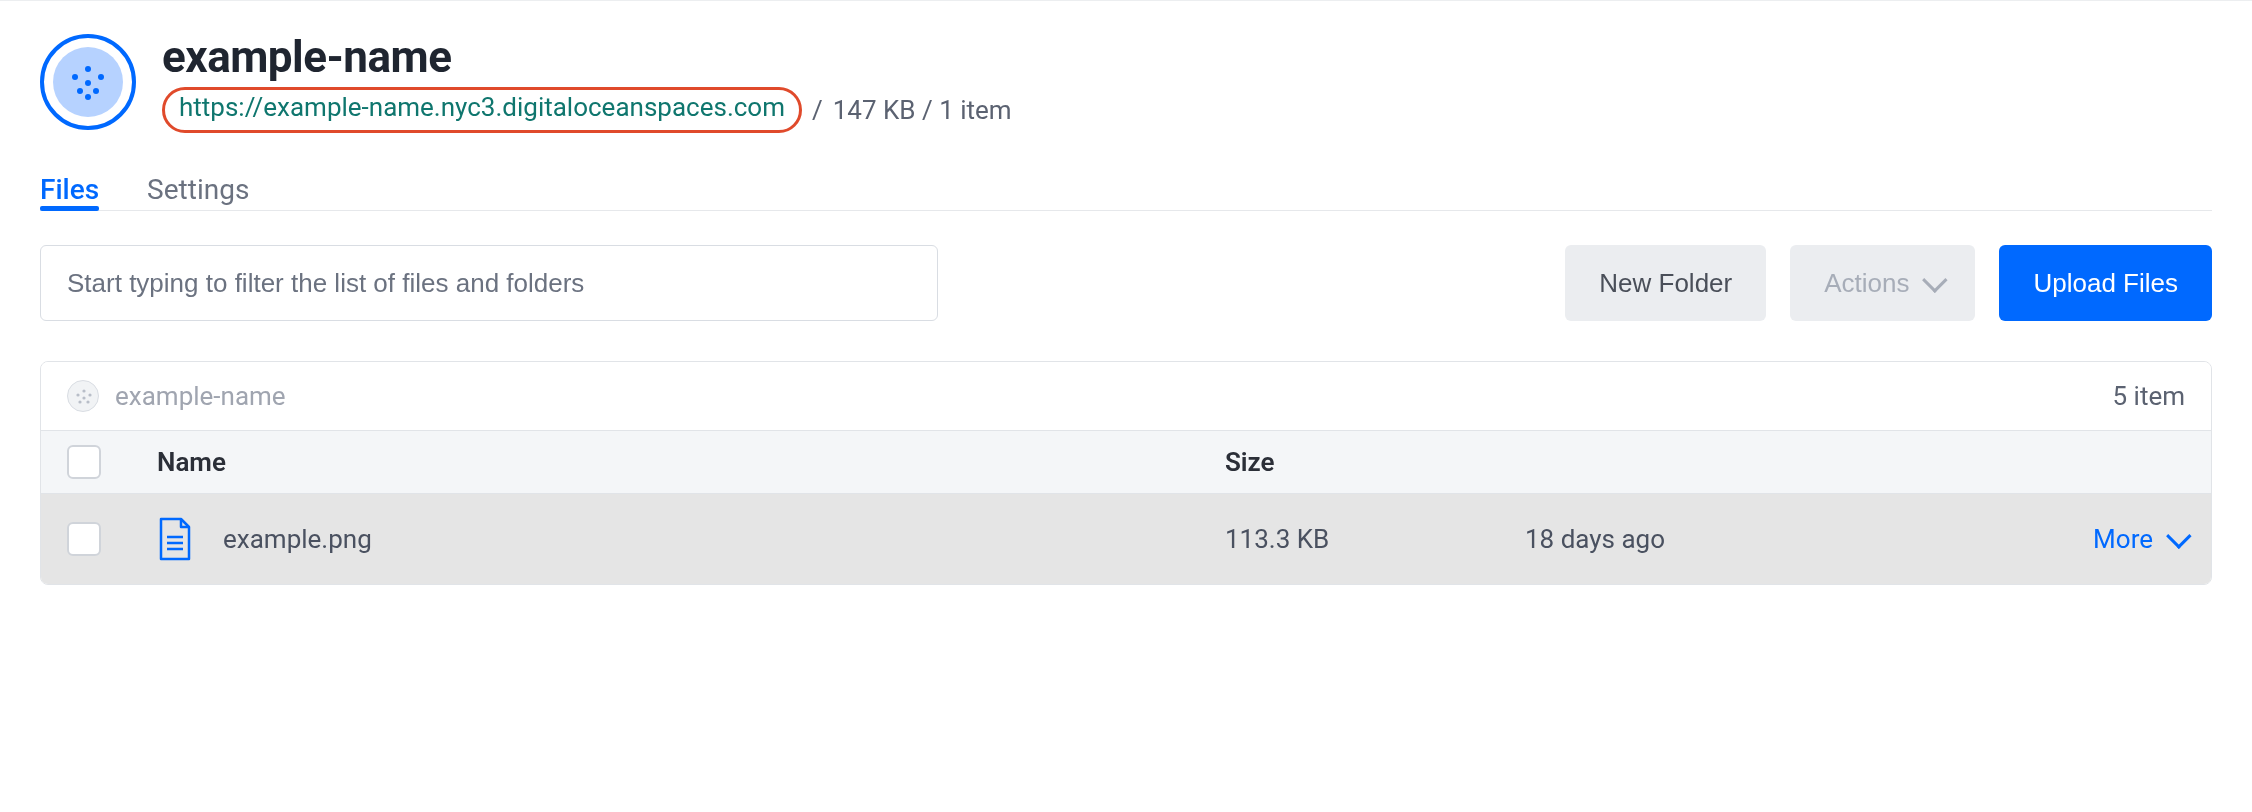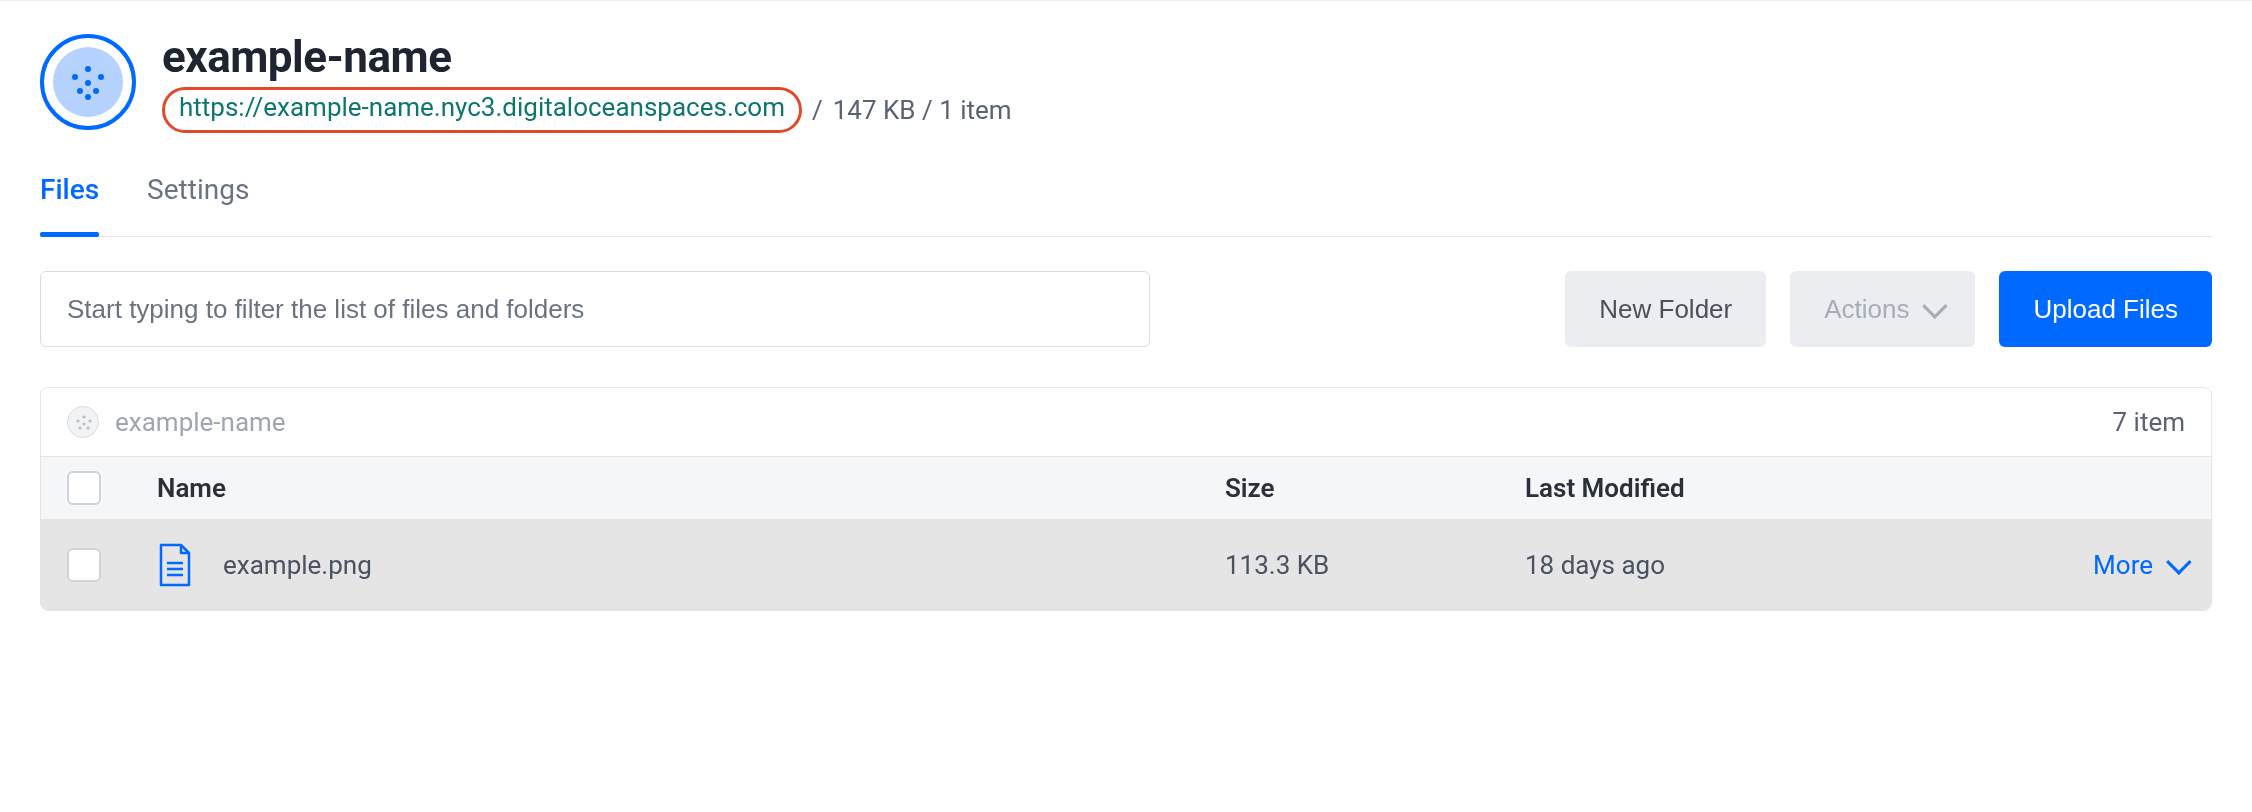--- a/index.html
+++ b/index.html
@@ -54,21 +54,21 @@
 
   
   .tabs {
     display: flex;
     gap: 48px;
     border-bottom: 1px solid #e6e8eb;
     margin-bottom: 34px;
   }
   .tab {
     font-size: 28px;
-    padding: 0 0 30px 0;
+    padding: 0 0 4px 0;
     color: #6b7280;
     cursor: pointer;
     position: relative;
   }
   .tab.active {
     color: #0069ff;
     font-weight: 500;
   }
   .tab.active::after {
     content: "";
@@ -81,21 +81,21 @@
 
   
   .toolbar {
     display: flex;
     align-items: center;
     gap: 24px;
     margin-bottom: 40px;
   }
   .filter-input {
     flex: 0 0 auto;
-    width: 1110px;
+    width: 898px;
     height: 76px;
     border: 1px solid #d9dde3;
     border-radius: 6px;
     font-size: 26px;
     padding: 4px 26px;
     color: #4a5160;
   }
   .filter-input::placeholder { color: #6b7280; }
   .spacer { flex: 1 1 auto; }
   .btn {
@@ -230,30 +230,29 @@
           <circle cx="16" cy="10" r="1.6" fill="#b8bec8"></circle>
           <circle cx="10" cy="14" r="1.6" fill="#b8bec8"></circle>
           <circle cx="22" cy="14" r="1.6" fill="#b8bec8"></circle>
           <circle cx="12" cy="21" r="1.6" fill="#b8bec8"></circle>
           <circle cx="20" cy="21" r="1.6" fill="#b8bec8"></circle>
           <circle cx="16" cy="17" r="1.6" fill="#b8bec8"></circle>
         </svg>
       </div>
       <span class="bc-path">example-name</span>
     </div>
-    <span class="bc-count">7 item</span>
+    <span class="bc-count">5 item</span>
   </div>
 
   <div class="thead">
     <div>
       <div class="checkbox"></div>
     </div>
     <div>Name</div>
     <div>Size</div>
-    <div>Last Modified</div>
     <div></div>
   </div>
 
   <div class="trow">
     <div>
       <div class="checkbox"></div>
     </div>
     <div class="cell-name">
       <span class="file-icon">
         <svg viewBox="0 0 36 44" width="36" height="44">

